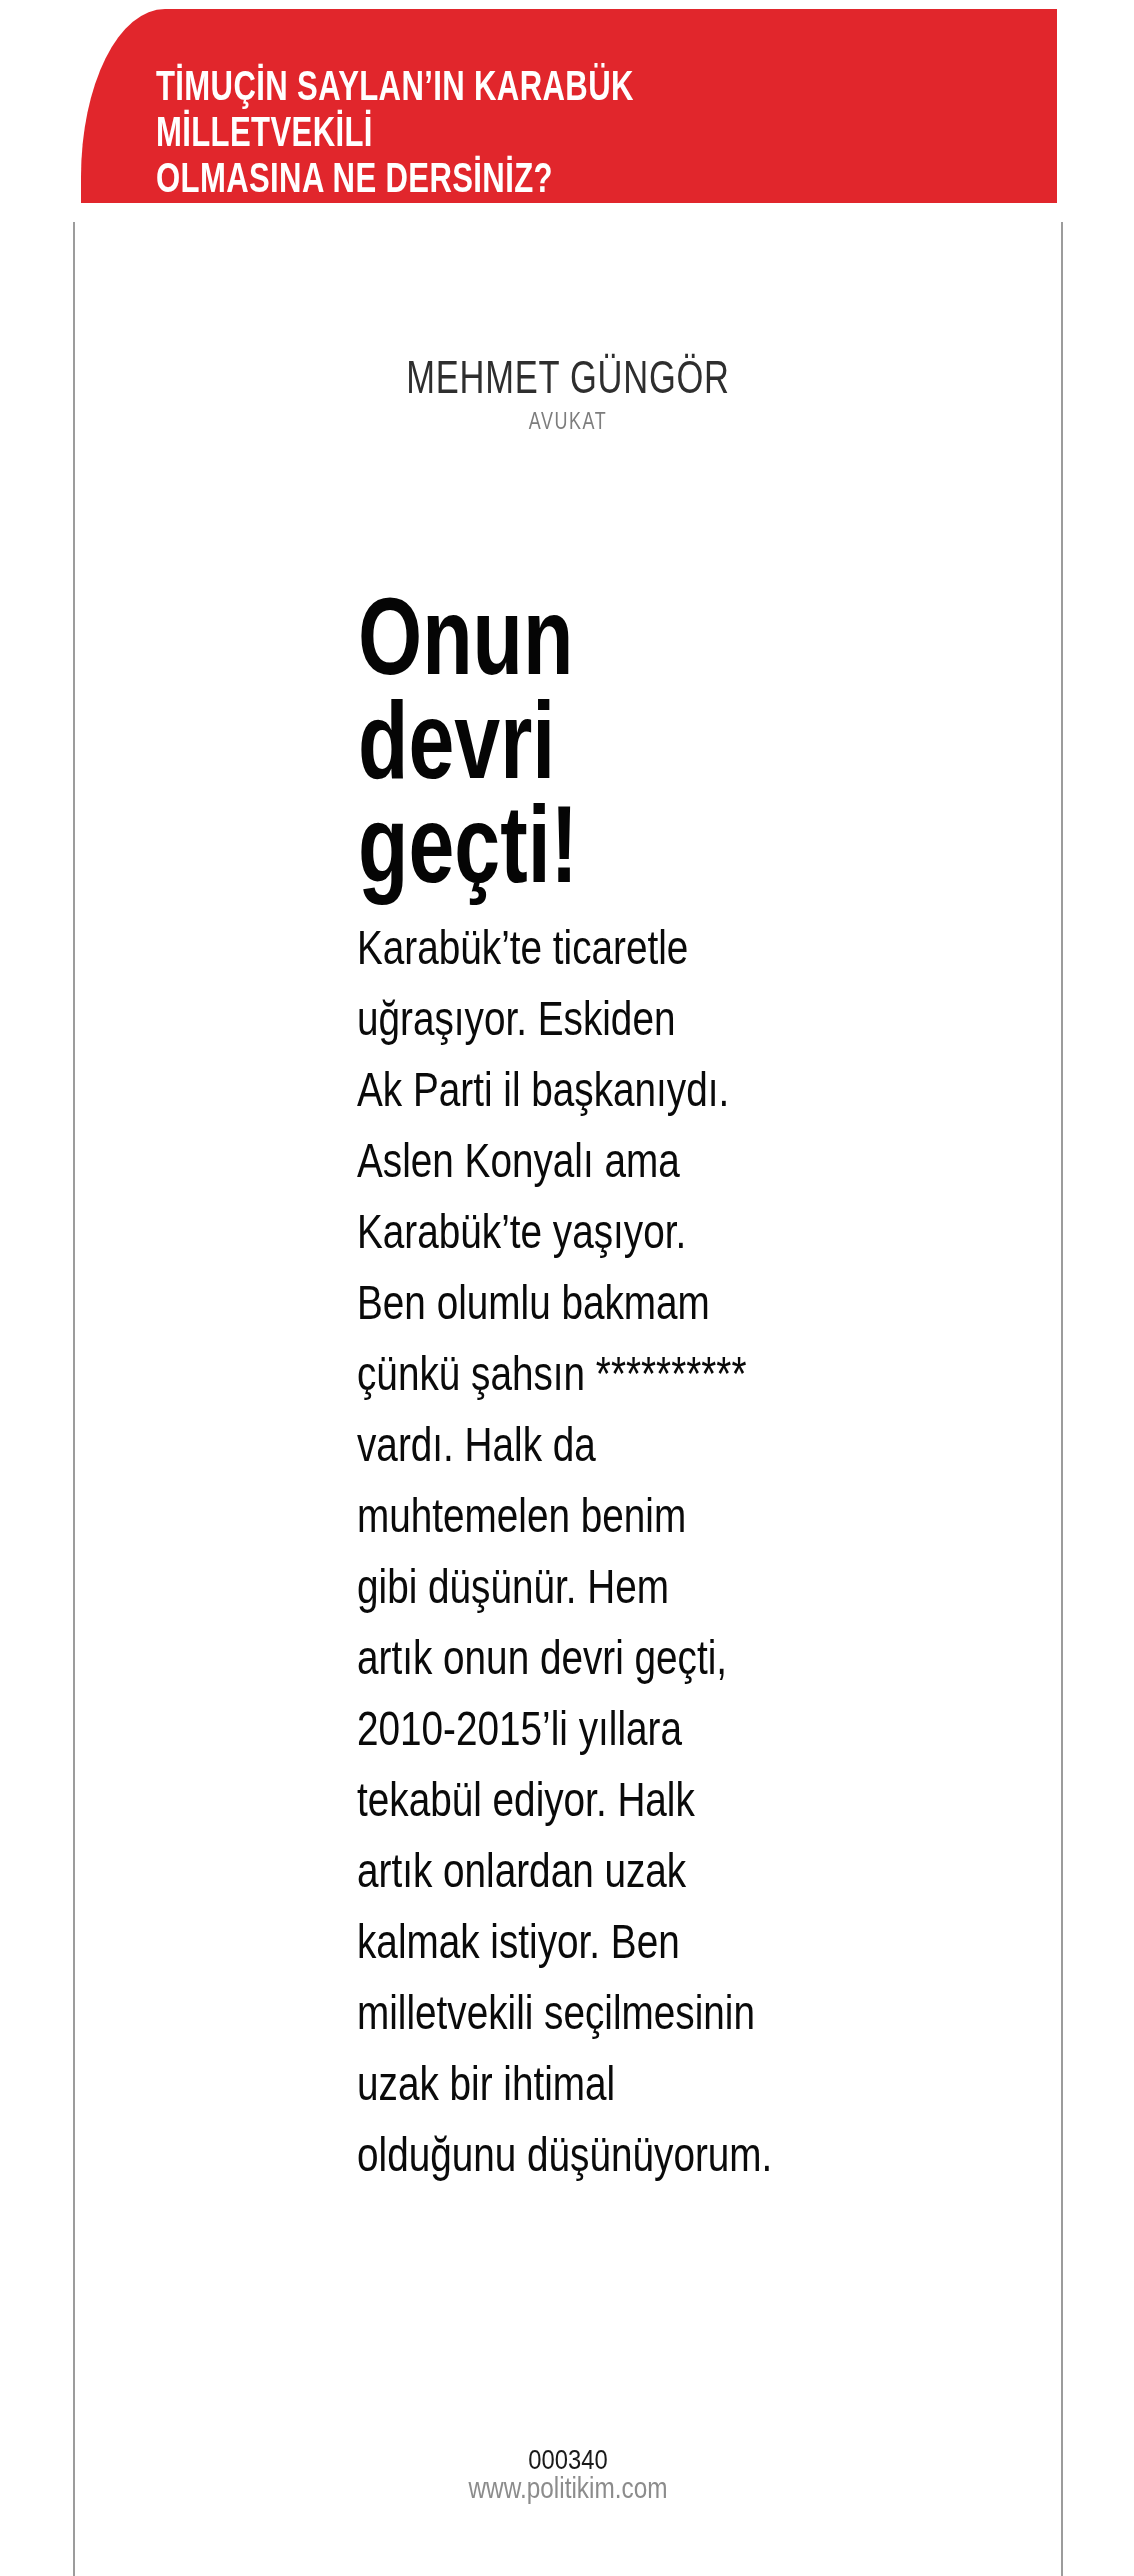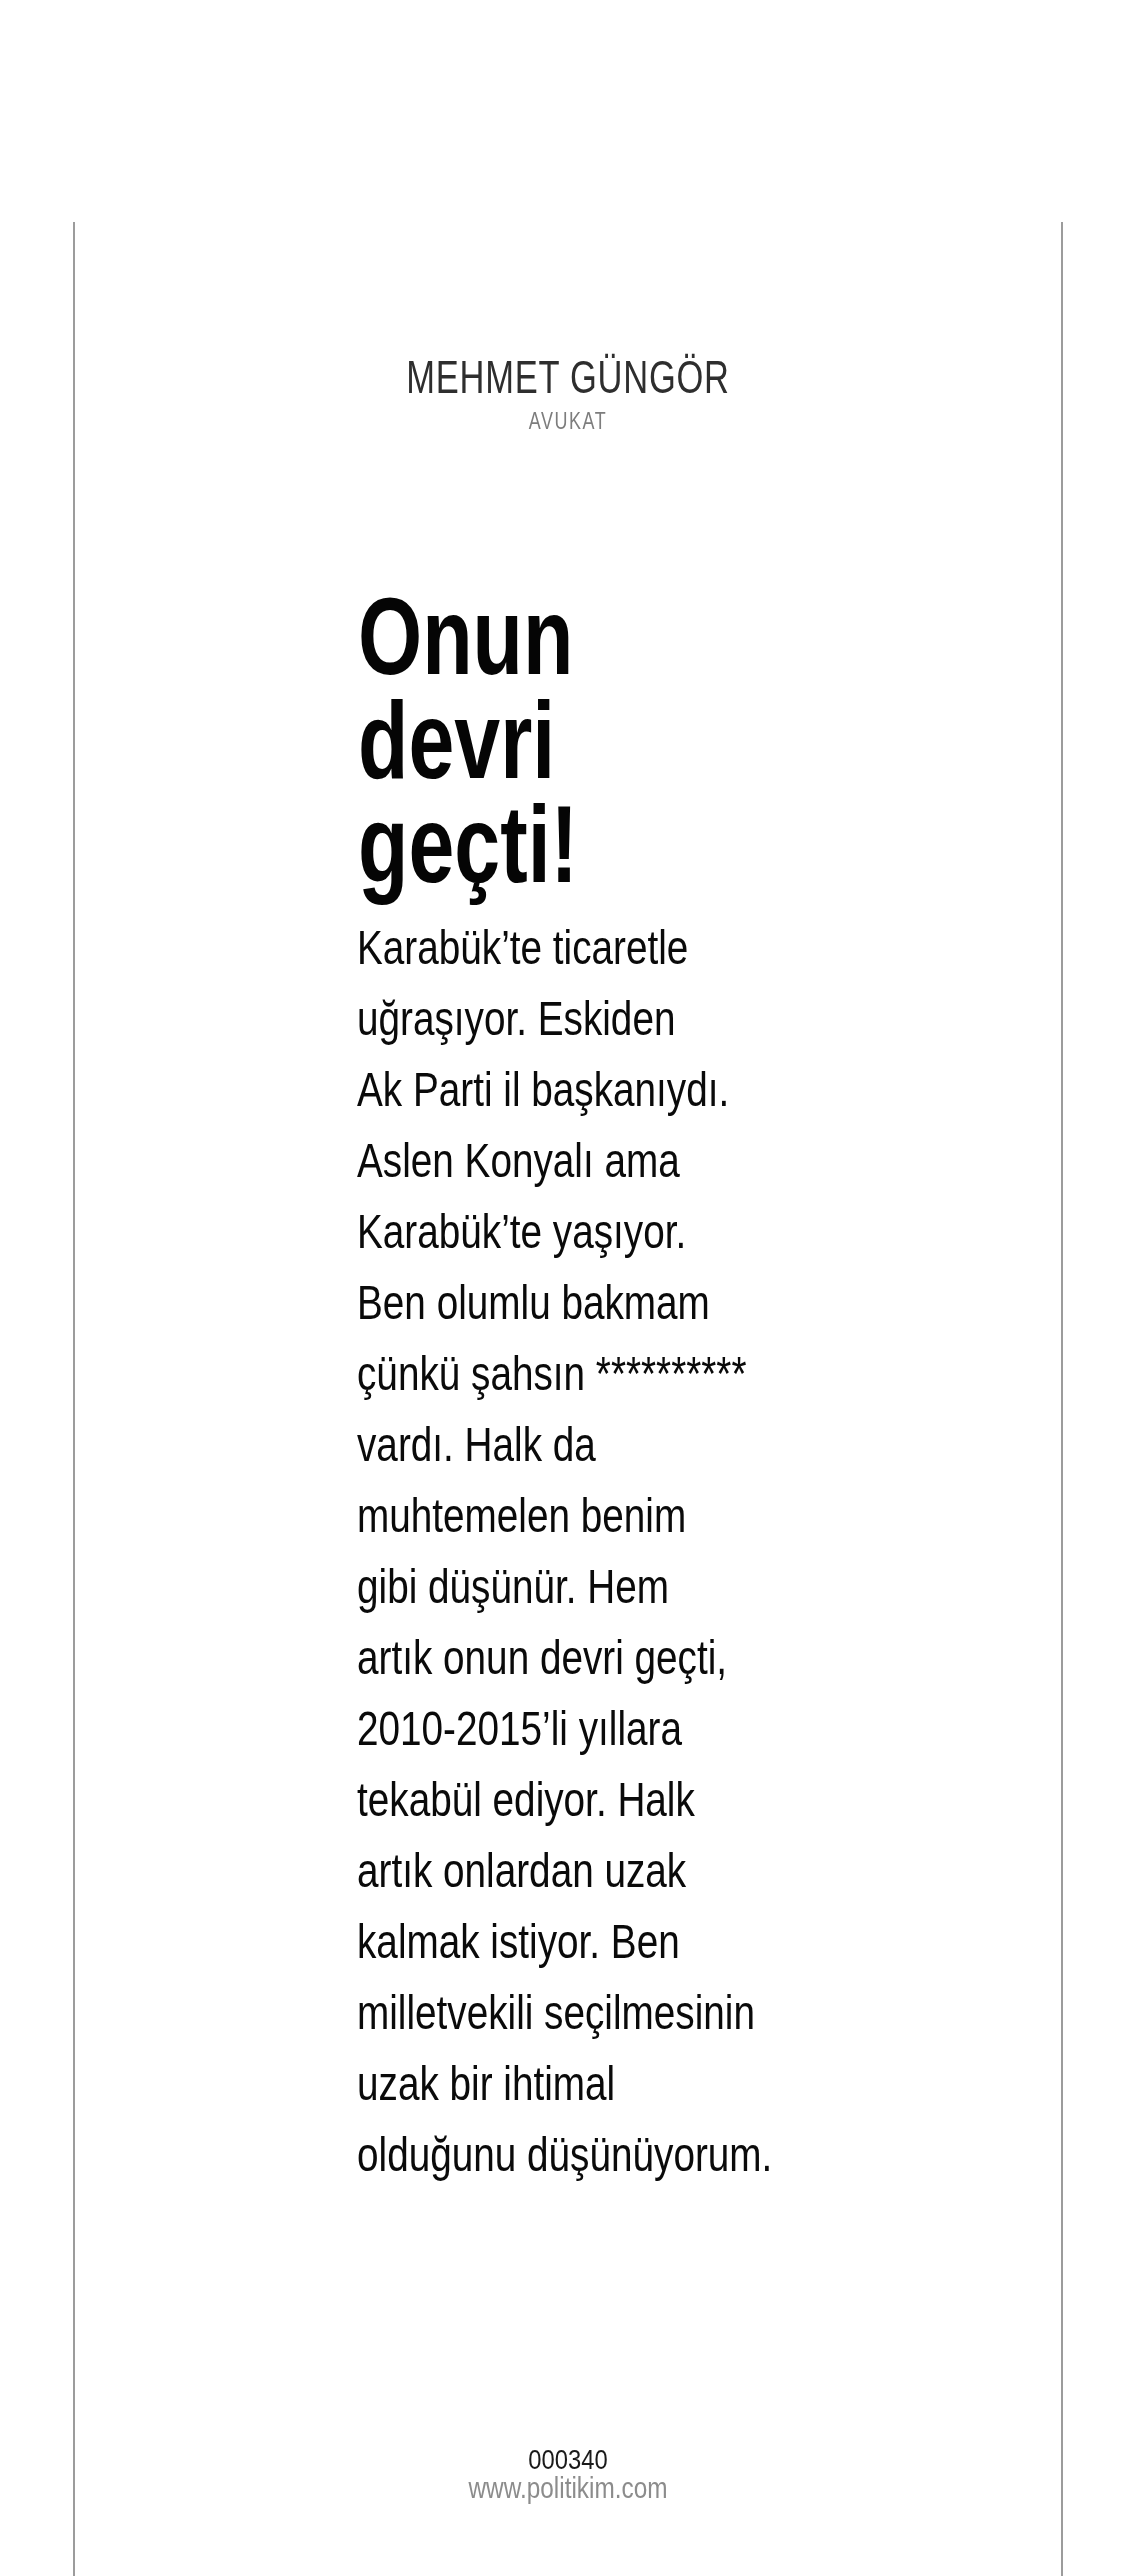--- a/index.html
+++ b/index.html
@@ -56,20 +56,24 @@
   .code{top:2443px;font-size:28px;line-height:1.2;color:#1a1a1a;
         transform:scaleX(0.85);transform-origin:center top;}
   .site{top:2471px;font-size:29px;line-height:1.2;color:#8c8c8c;
         transform:scaleX(0.84);transform-origin:center top;}
 </style>
 </head>
 <body>
 
 <div id="canvas">
 
+  <div class="banner" style="background-color: rgb(225, 38, 44);">
+    <div class="banner-text">TİMUÇİN SAYLAN’IN KARABÜK MİLLETVEKİLİ
+OLMASINA NE DERSİNİZ?</div>
+  </div>
 
   <div class="frame"></div>
 
   <div class="centered name">MEHMET GÜNGÖR</div>
 
   <div class="centered role">AVUKAT</div>
 
   <div class="headline">Onun
 devri
 geçti!</div>

